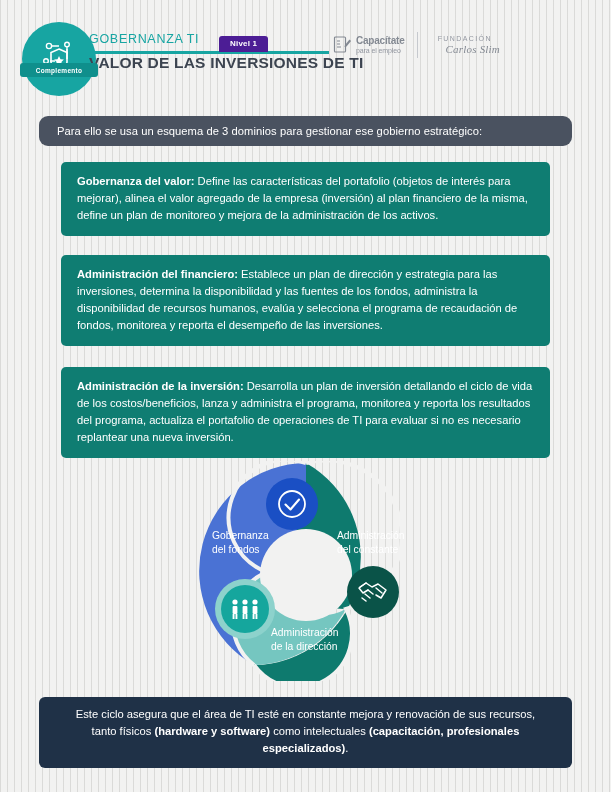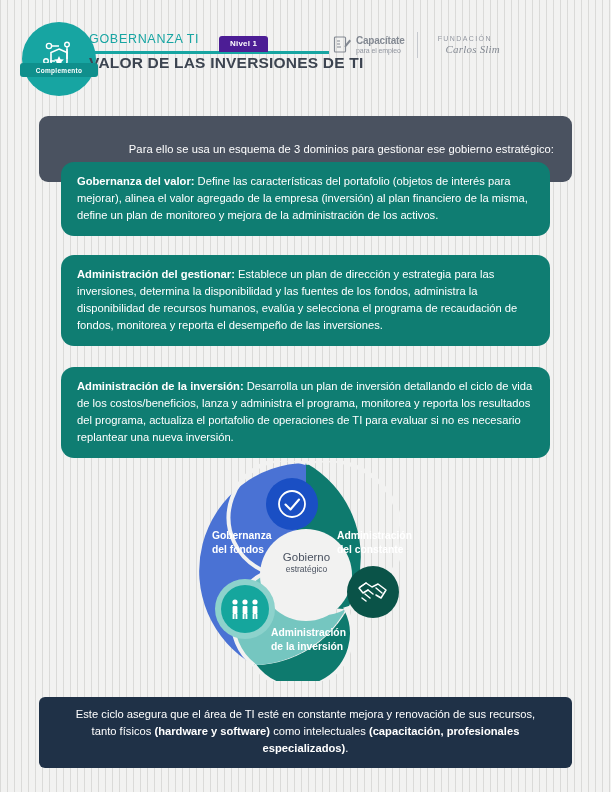--- a/index.html
+++ b/index.html
@@ -141,38 +141,38 @@
     color: #5b6370;
     letter-spacing: 0.2px;
     margin-left: 16px;
   }
 
   
   .intro-banner {
     position: absolute;
     left: 39px; top: 116px;
     width: 533px;
-    padding: 27px 18px;
+    padding: 9px 18px;
     box-sizing: border-box;
     background: #4a5260;
     border-radius: 9px;
     color: #ffffff;
     font-size: 11.2px;
-    text-align: right;
+    text-align: left;
     letter-spacing: 0.05px;
   }
 
   
   .card {
     position: absolute;
     left: 61px;
     width: 489px;
     box-sizing: border-box;
     background: #0f7d72;
-    border-radius: 13px;
+    border-radius: 5px;
     color: #ffffff;
     font-size: 11.2px;
     line-height: 17px;
     padding: 11px 16px 12px 16px;
   }
   .card b { font-weight: bold; }
   #card-0 { top: 162px; }
   #card-1 { top: 255px; }
   #card-2 { top: 355px; margin-top: 12px; }
 
@@ -183,21 +183,20 @@
     width: 220px; height: 220px;
   }
   .diagram svg { display: block; }
   .seg-label {
     position: absolute;
     font-size: 10.3px;
     line-height: 13.5px;
     color: #ffffff;
     text-align: left;
     white-space: nowrap;
-    font-weight: bold;
   }
   #seg-label-0 { left: 16px; top: 68px; }
   #seg-label-1 { left: 141px; top: 68px; }
   #seg-label-2 { left: 75px; top: 165px; }
   .center-label {
     position: absolute;
     left: 63px; top: 89px;
     width: 95px;
     text-align: center;
     color: #4a5260;
@@ -278,21 +277,21 @@
     </div>
   </div>
 </div>
 
 <div class="intro-banner">Para ello se usa un esquema de 3 dominios para gestionar ese gobierno estratégico:</div>
 
 <div class="card" id="card-0">
   <b>Gobernanza del valor:</b><span> Define las características del portafolio (objetos de interés para mejorar), alinea el valor agregado de la empresa (inversión) al plan financiero de la misma, define un plan de monitoreo y mejora de la administración de los activos.</span>
 </div>
 <div class="card" id="card-1">
-  <b>Administración del gestionar:</b><span> Establece un plan de dirección y estrategia para las inversiones, determina la disponibilidad y las fuentes de los fondos, administra la disponibilidad de recursos humanos, evalúa y selecciona el programa de recaudación de fondos, monitorea y reporta el desempeño de las inversiones.</span>
+  <b>Administración del financiero:</b><span> Establece un plan de dirección y estrategia para las inversiones, determina la disponibilidad y las fuentes de los fondos, administra la disponibilidad de recursos humanos, evalúa y selecciona el programa de recaudación de fondos, monitorea y reporta el desempeño de las inversiones.</span>
 </div>
 <div class="card" id="card-2">
   <b>Administración de la inversión:</b><span> Desarrolla un plan de inversión detallando el ciclo de vida de los costos/beneficios, lanza y administra el programa, monitorea y reporta los resultados del programa, actualiza el portafolio de operaciones de TI para evaluar si no es necesario replantear una nueva inversión.</span>
 </div>
 
 <div class="diagram">
   <svg width="220" height="220" viewBox="0 0 220 220">
 
     <path fill="#4a72d4" d="M110 2
              A108 108 0 0 0 58 204
@@ -360,22 +359,18 @@
   <div class="seg-label" id="seg-label-0">
     <div>Gobernanza</div>
     <div>del fondos</div>
   </div>
   <div class="seg-label" id="seg-label-1">
     <div>Administración</div>
     <div>del constante</div>
   </div>
   <div class="seg-label" id="seg-label-2">
     <div>Administración</div>
-    <div>de la inversión</div>
-  </div>
-
-  <div class="center-label">
-    <div class="cl1">Gobierno</div>
-    <div class="cl2">estratégico</div>
-  </div>
+    <div>de la dirección</div>
+  </div>
+
 </div>
 
 <div class="footer-banner"><span>Este ciclo asegura que el área de TI esté en constante mejora y renovación de sus recursos, tanto físicos </span><b>(hardware y software)</b><span> como intelectuales </span><b>(capacitación, profesionales especializados)</b><span>.</span></div>
 
 </body></html>

